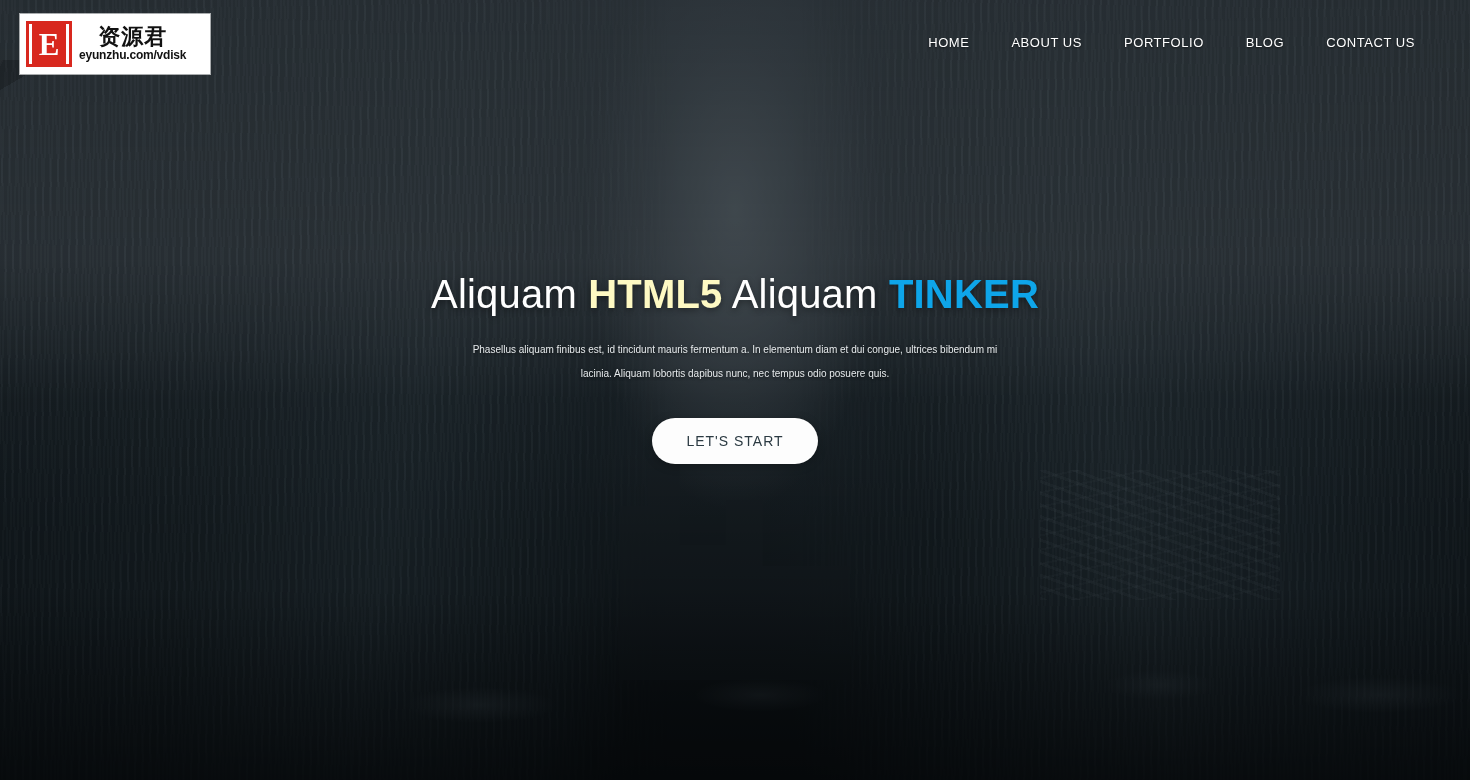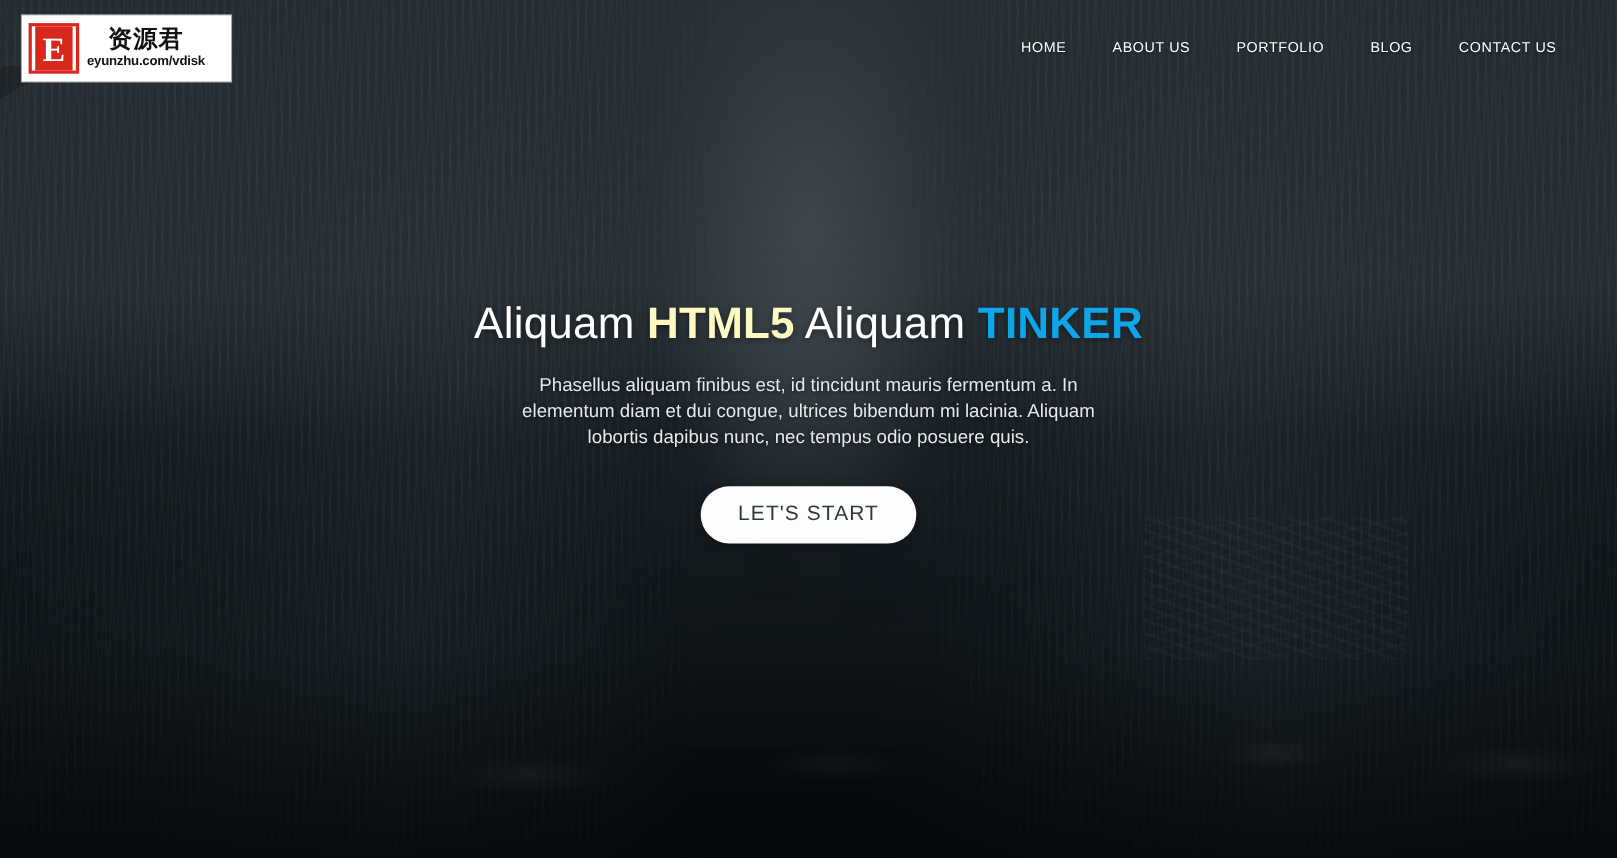--- a/index.html
+++ b/index.html
@@ -124,33 +124,33 @@
     font-size:40px; font-weight:normal; line-height:1.1;
     color:#ffffff; letter-spacing:.2px;
     text-shadow:0 2px 6px rgba(0,0,0,.4);
   }
   .hero-title .t-html5 { color:#fef9c3; font-weight:bold; }
   .hero-title .t-tinker { color:#0ea5e9; font-weight:bold; }
 
   .hero-text {
     margin:22px auto 0;
     max-width:556px;
-    font-size:17px; line-height:24px;
+    font-size:10px; line-height:24px;
     color:#e6eaec;
     text-shadow:0 1px 3px rgba(0,0,0,.55);
   }
 
   .hero-cta {
     display:inline-block;
     margin-top:32px;
     padding:15px 34px;
     border:none; border-radius:30px;
     background:#fdfdfd; color:#2b3a42;
     font-family:"Liberation Sans", sans-serif;
-    font-size:19px; letter-spacing:1px;
+    font-size:14px; letter-spacing:1px;
     cursor:pointer;
     box-shadow:0 2px 10px rgba(0,0,0,.28);
   }
 
   
   .watermark {
     position:absolute; left:20px; top:14px;
     width:190px; height:60px;
     background:#ffffff;
     z-index:60;

